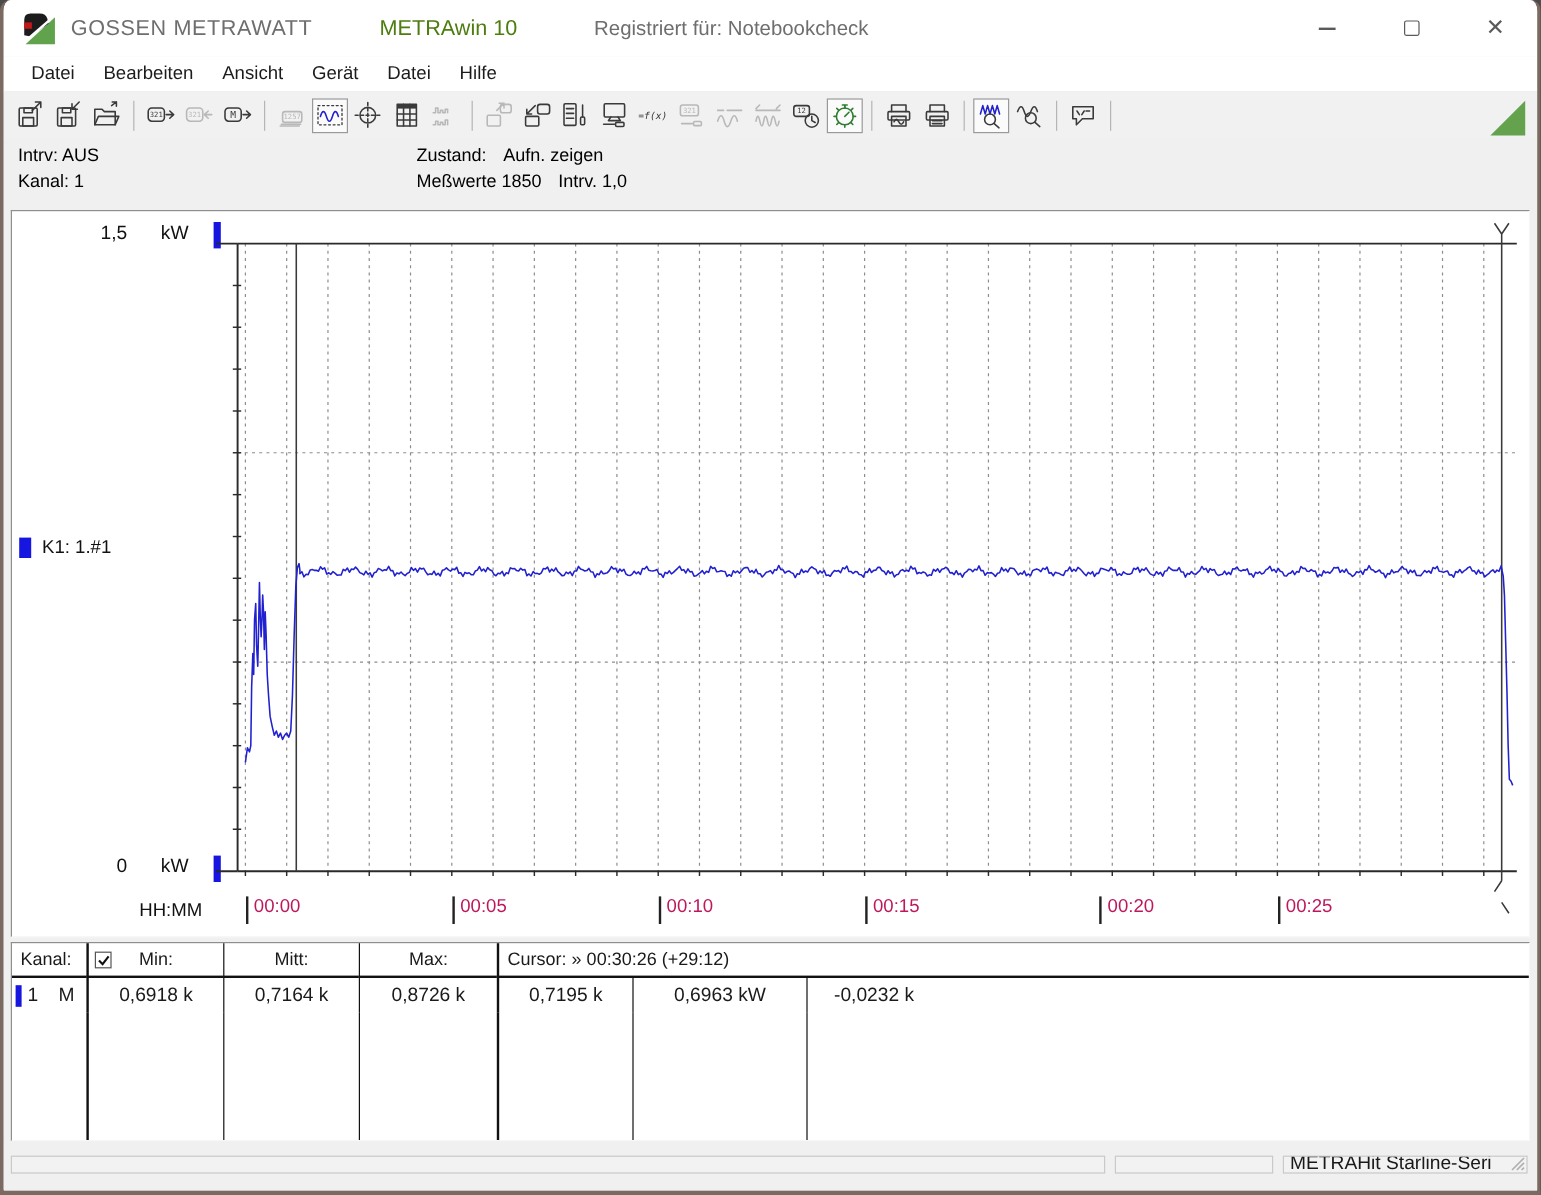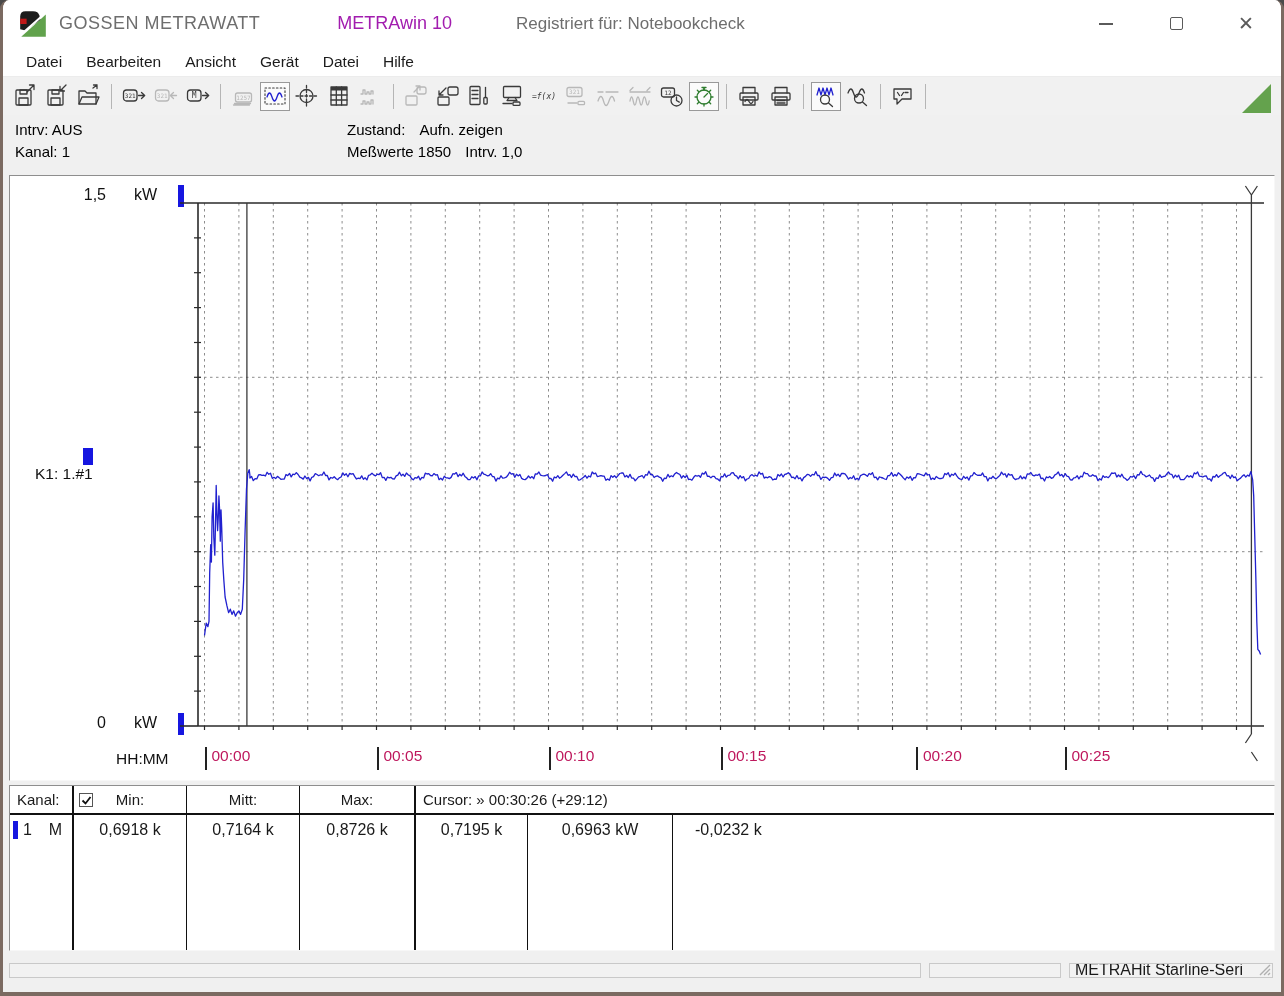--- a/index.html
+++ b/index.html
@@ -3,21 +3,21 @@
 <meta charset="utf-8">
 <style>
   html,body{margin:0;padding:0;background:#4a4a4a;}
   *{box-sizing:border-box;}
   body{font-family:"Liberation Sans","DejaVu Sans",sans-serif;color:#1a1a1a;}
   .window{width:1284px;height:996px;background:#f0f0f0;border-left:3px solid #7b6a61;border-right:3px solid #7b6a61;border-bottom:4px solid #7b6a61;border-radius:9px 9px 0 0;overflow:hidden;position:relative;}
   
   .titlebar{height:47px;background:#ffffff;display:flex;align-items:center;padding:0 10px;}
   .logo{width:32px;height:32px;margin:0 10px 0 4px;flex:0 0 auto;}
   .t-brand{font-size:18px;color:#6e6e6e;letter-spacing:.5px;}
-  .t-app{font-size:18px;color:#a21caf;margin-left:77px;}
+  .t-app{font-size:18px;color:#4d7c0f;margin-left:56px;}
   .t-reg{font-size:17px;color:#6e6e6e;margin-left:64px;}
   .t-controls{margin-left:auto;display:flex;align-items:center;gap:52px;padding-right:16px;color:#5a5a5a;}
   .ctl{width:18px;height:18px;display:flex;align-items:center;justify-content:center;cursor:default;}
   .ctl-min{width:14px;height:2px;background:#5a5a5a;}
   .ctl-max{width:13px;height:13px;border:1.4px solid #5a5a5a;border-radius:2px;}
   .ctl-close{font-size:19px;line-height:1;color:#5a5a5a;}
   
   .menubar{height:30px;background:#ffffff;display:flex;align-items:center;padding:0 12px;gap:2px;border-bottom:1px solid #ececec;}
   .menu-item{font-size:15.5px;color:#1c1c1c;padding:3px 11px;}
   
@@ -39,21 +39,21 @@
   .info-l1{position:absolute;left:12px;top:6px;}
   .info-l2{position:absolute;left:12px;top:28px;}
   .info-r1{position:absolute;left:344px;top:6px;display:flex;gap:14px;}
   .info-r2{position:absolute;left:344px;top:28px;display:flex;gap:14px;}
   
   .content{padding:0 6px;background:#f0f0f0;}
   .chart-panel{position:relative;height:606px;background:#ffffff;border:1px solid #8e8e8e;border-right-color:#f7f7f7;border-bottom-color:#f7f7f7;overflow:hidden;}
   .ylab{position:absolute;width:42px;text-align:right;font-size:16px;color:#111;}
   .kw{position:absolute;font-size:16px;color:#111;}
   .bmark{position:absolute;width:6px;height:22px;background:#1616e0;}
-  .legend{position:absolute;left:16px;top:272px;display:flex;align-items:flex-end;flex-direction:column;}
+  .legend{position:absolute;left:6px;top:272px;display:flex;align-items:flex-start;}
   .legend-sq{width:10px;height:17px;background:#1616e0;}
   .legend-t{margin-left:9px;font-size:15.5px;color:#111;}
   .hhmm{position:absolute;left:106px;top:574px;font-size:15.5px;color:#111;}
   #plot{position:absolute;left:0;top:0;}
   .grid{stroke:#8d8d8d;stroke-width:1;stroke-dasharray:2.5 3.5;}
   .tick{stroke:#2a2a2a;stroke-width:1.2;}
   .ax{stroke:#2a2a2a;stroke-width:1.6;}
   .cur{stroke:#3a3a3a;stroke-width:1.3;fill:none;}
   .xlab{position:absolute;top:571px;display:flex;align-items:flex-start;}
   .xbar{width:2px;height:23px;background:#222;display:inline-block;}

